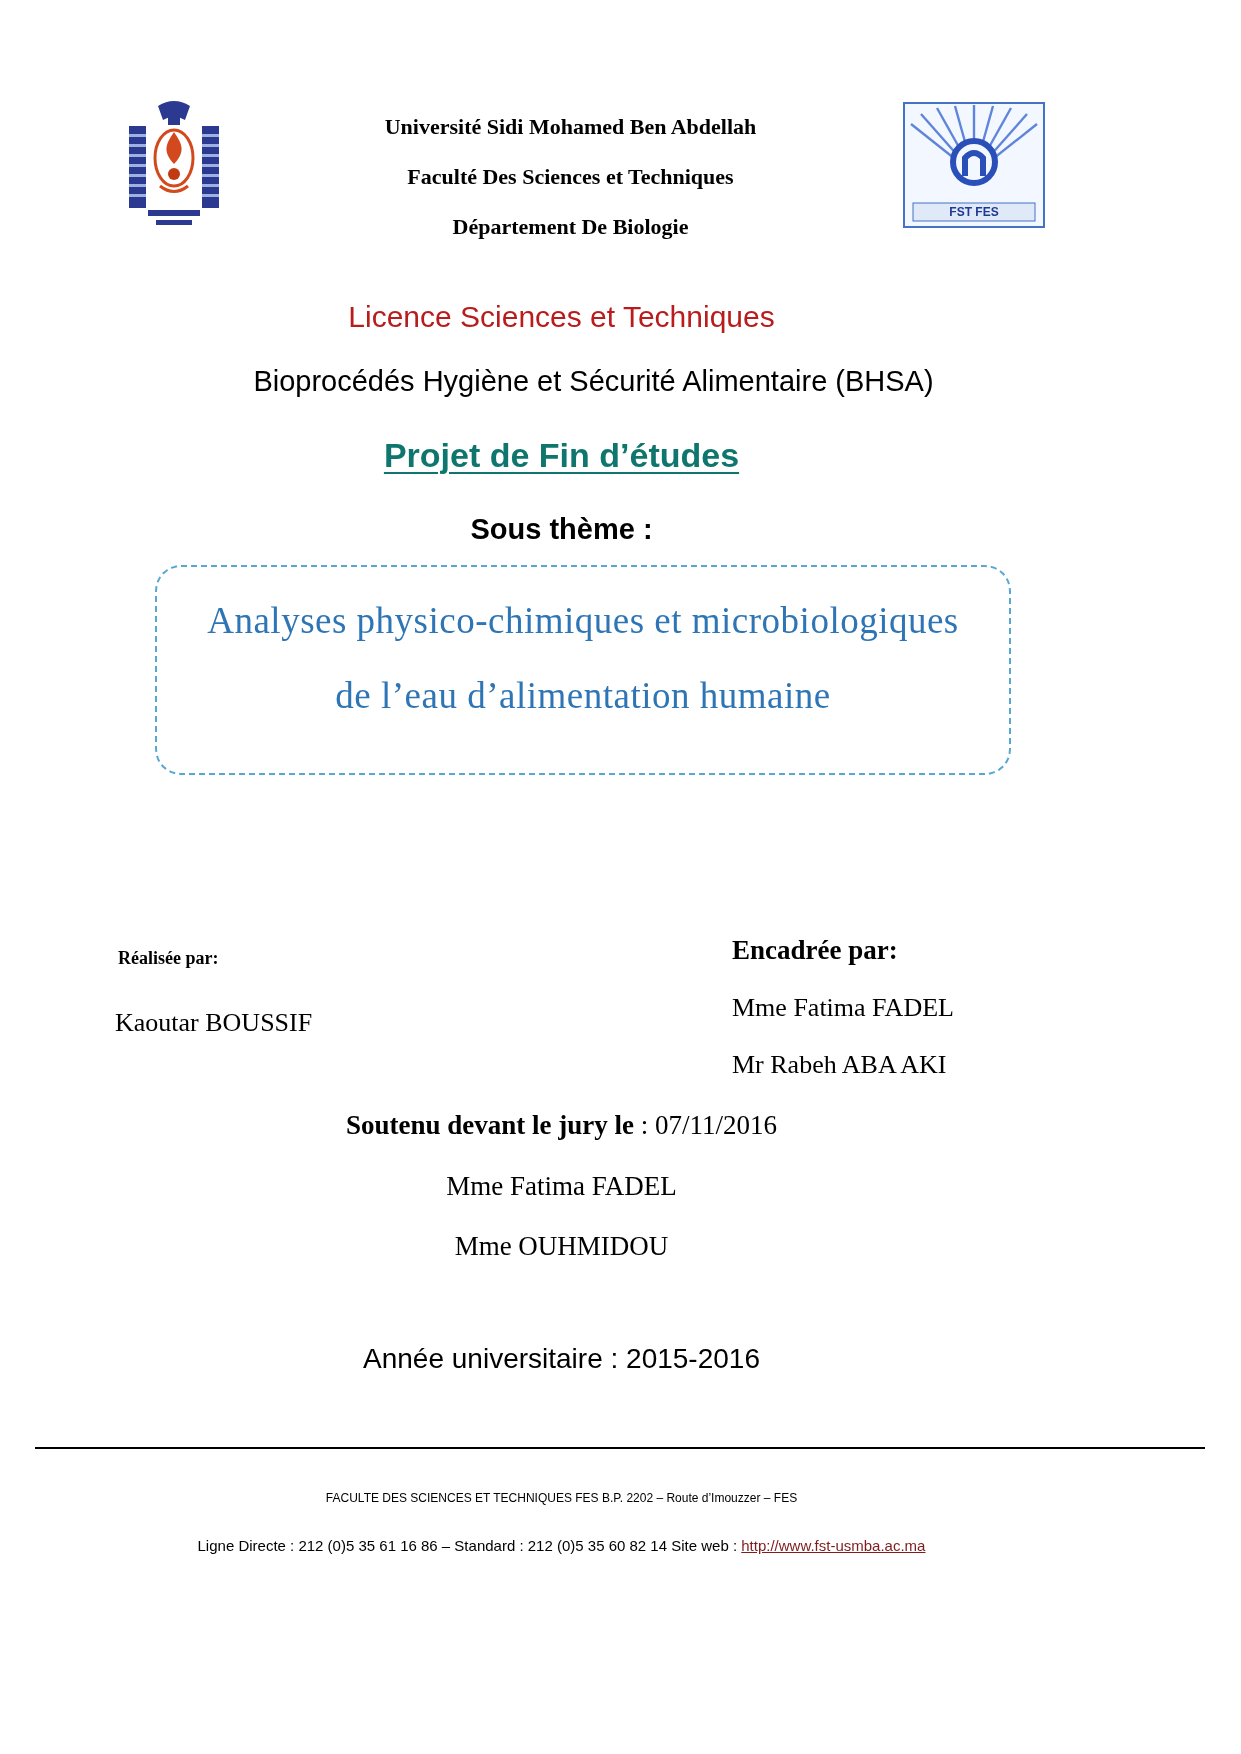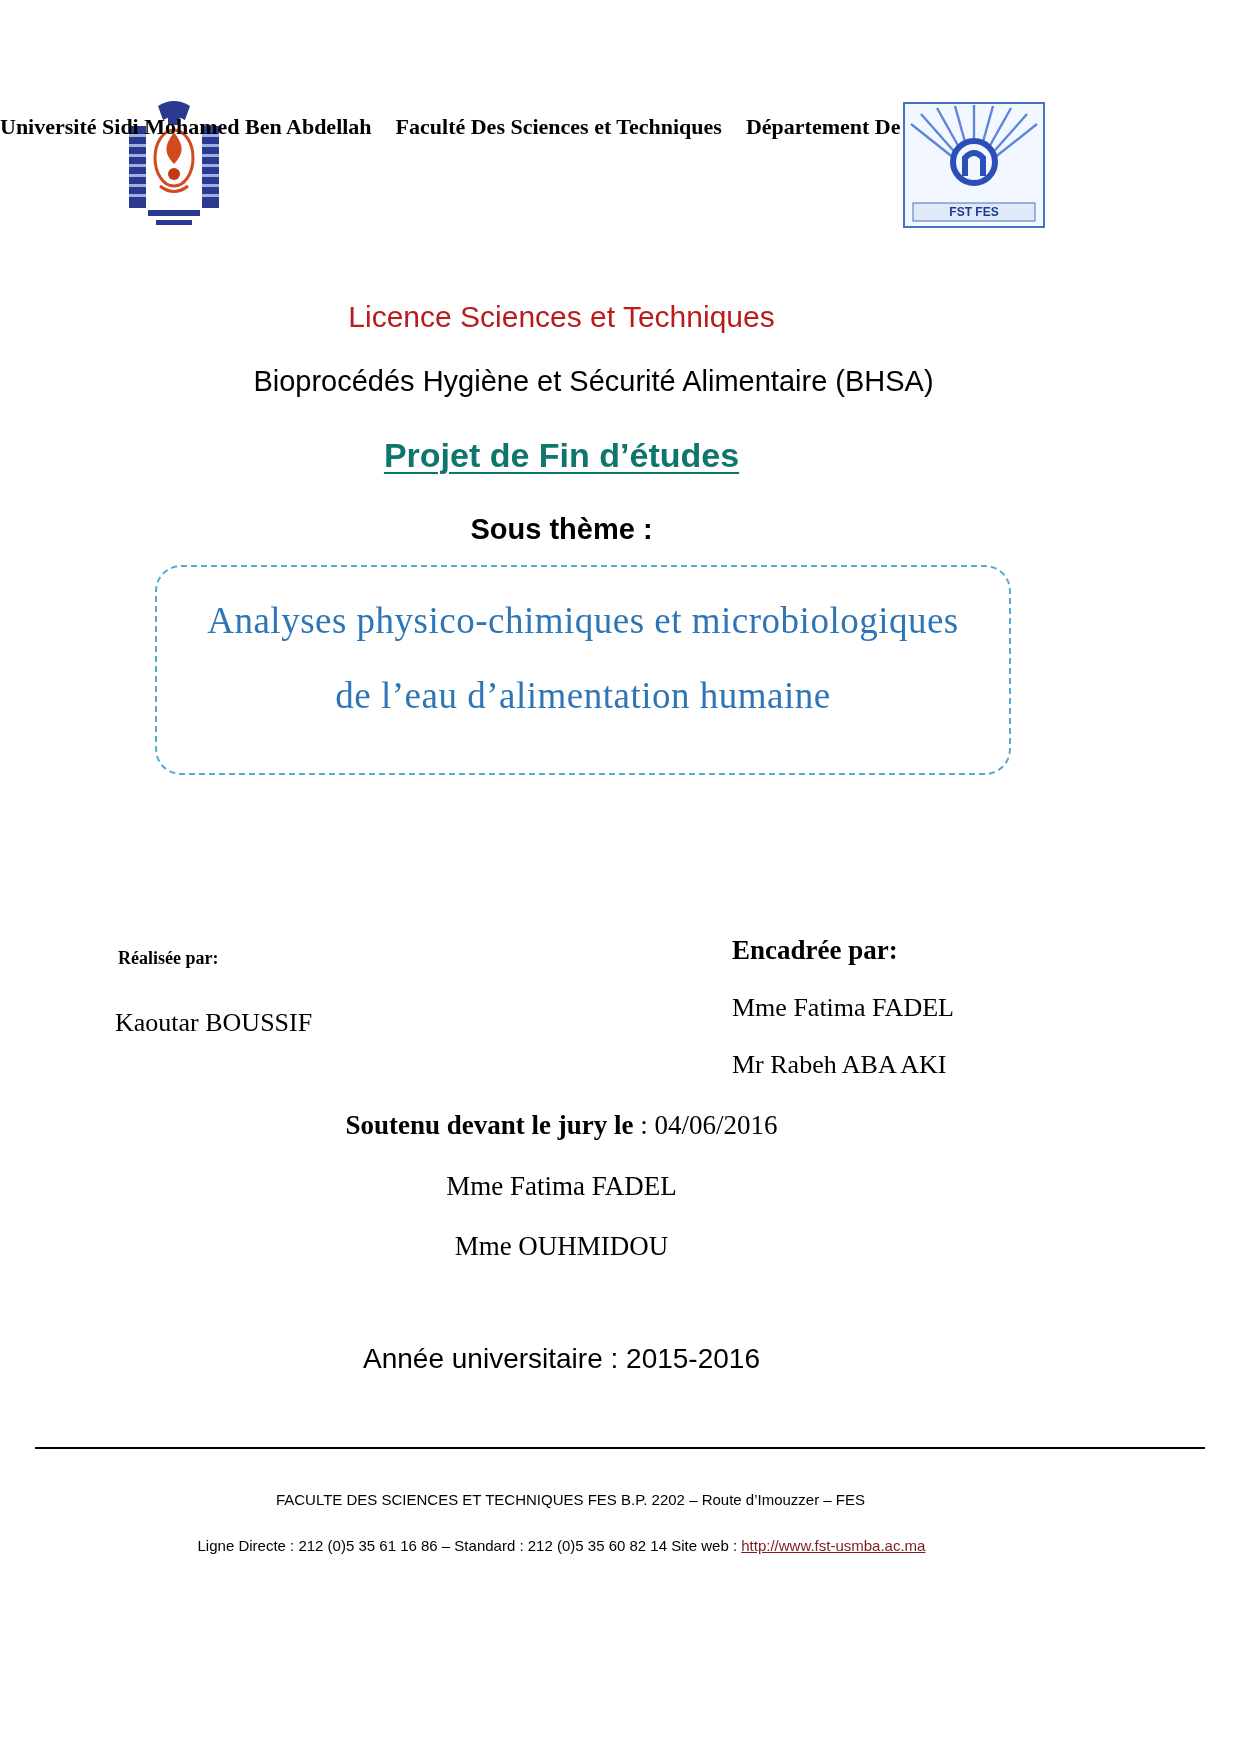--- a/index.html
+++ b/index.html
@@ -13,21 +13,21 @@
     overflow: hidden;
   }
   .abs { position: absolute; }
   .cline { position: absolute; left: 0; width: 1123px; text-align: center; }
 
   
   .logo-left { top: 96px; left: 118px; width: 112px; height: 138px; }
   .logo-right { top: 102px; left: 903px; width: 158px; height: 126px; }
   .header-text {
     top: 114px; left: 0; right: 100px;
-    display: flex; flex-direction: row; gap: 24px;
+    display: flex; flex-direction: column; gap: 24px;
     text-align: center;
     font-family: "Liberation Serif", serif;
     font-weight: bold; font-size: 22px;
   }
 
   
   .licence   { top: 300px; font-family: "Liberation Sans", sans-serif; font-size: 30px; color: #b91c1c; }
   .program   { top: 365px; font-family: "Liberation Sans", sans-serif; font-size: 29px; font-weight: normal; margin-left: 32px; }
   .projet    { top: 436px; font-family: "Liberation Sans", sans-serif; font-size: 34px; font-weight: bold;
                color: #0f766e; text-decoration: underline; text-decoration-thickness: 2px; text-underline-offset: 5px; }
@@ -65,21 +65,21 @@
   .jury-line { top: 1110px; font-size: 27px; }
   .jury-line .lbl { font-weight: bold; }
   .jury-member-1 { top: 1171px; font-size: 27px; }
   .jury-member-2 { top: 1231px; font-size: 27px; }
 
   
   .year { top: 1343px; font-family: "Liberation Sans", sans-serif; font-size: 28px; }
 
   
   .rule { top: 1447px; left: 35px; width: 1170px; height: 2px; background: #000; }
-  .footer-1 { top: 1491px; font-family: "Liberation Sans", sans-serif; font-size: 15px; margin-left: 9px; }
+  .footer-1 { top: 1491px; font-family: "Liberation Sans", sans-serif; font-size: 12px; }
   .footer-2 { top: 1537px; font-family: "Liberation Sans", sans-serif; font-size: 15px; }
   .footer-2 a { color: #7f1d1d; text-decoration: underline; }
 </style>
 </head>
 <body>
 
 <div class="page">
 
   <div class="abs logo-left">
     <svg width="112" height="138" viewBox="0 0 112 138">
@@ -152,21 +152,21 @@
   </div>
 
 
   <div class="abs realisee-label">Réalisée par:</div>
   <div class="abs realisee-name">Kaoutar BOUSSIF</div>
   <div class="abs encadree-label">Encadrée par:</div>
   <div class="abs encadree-name-1">Mme Fatima FADEL</div>
   <div class="abs encadree-name-2">Mr Rabeh ABA AKI</div>
 
   <div class="cline jury-line">
-    <span class="lbl">Soutenu devant le jury le</span><span> : 04/06/2016</span>
+    <span class="lbl">Soutenu devant le jury le</span><span> : 07/11/2016</span>
   </div>
   <div class="cline jury-member-1">Mme Fatima FADEL</div>
   <div class="cline jury-member-2">Mme OUHMIDOU</div>
 
   <div class="cline year">Année universitaire : 2015-2016</div>
 
   <div class="abs rule"></div>
   <div class="cline footer-1">FACULTE DES SCIENCES ET TECHNIQUES FES B.P. 2202 – Route d’Imouzzer – FES</div>
   <div class="cline footer-2">
     <span>Ligne Directe : 212 (0)5 35 61 16 86 – Standard : 212 (0)5 35 60 82 14 Site web : </span><a href="#">http://www.fst-usmba.ac.ma</a>

